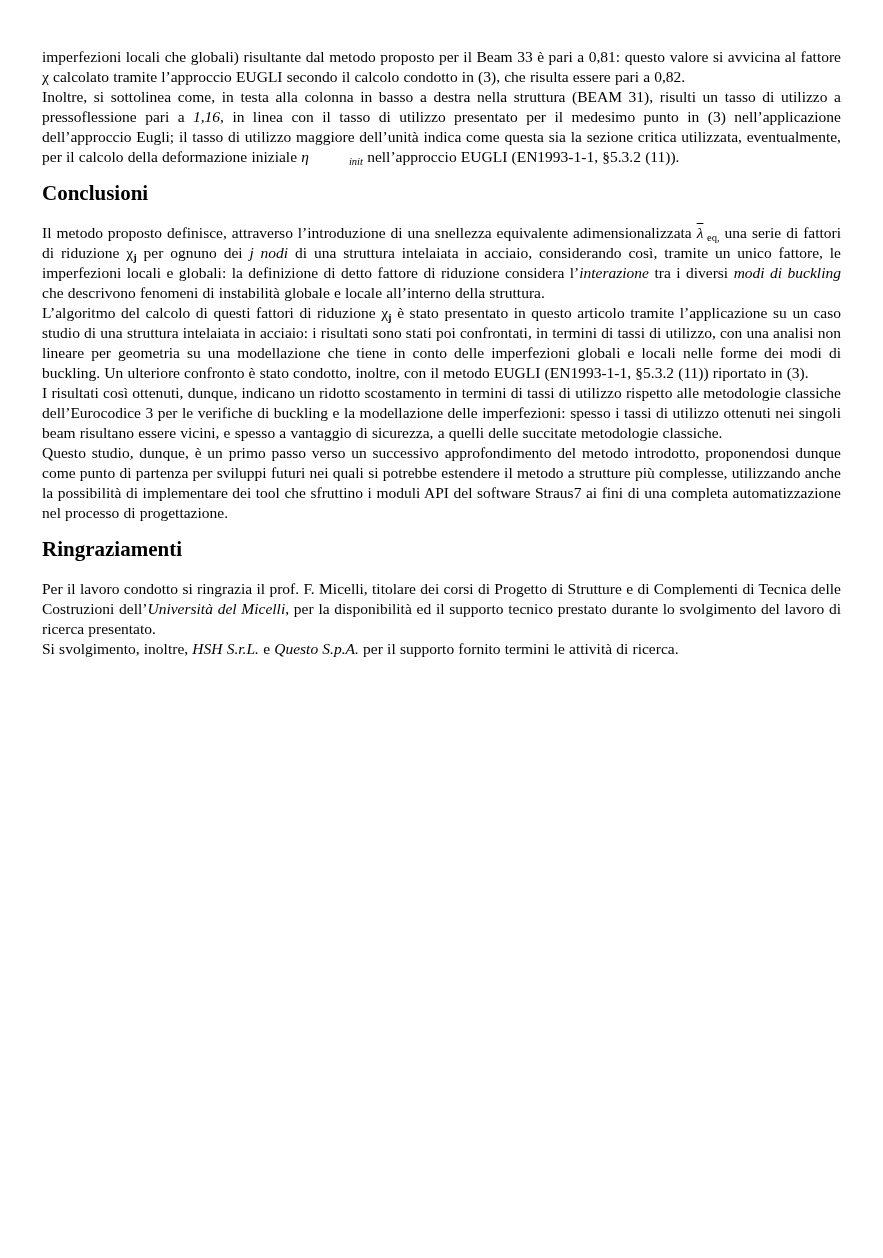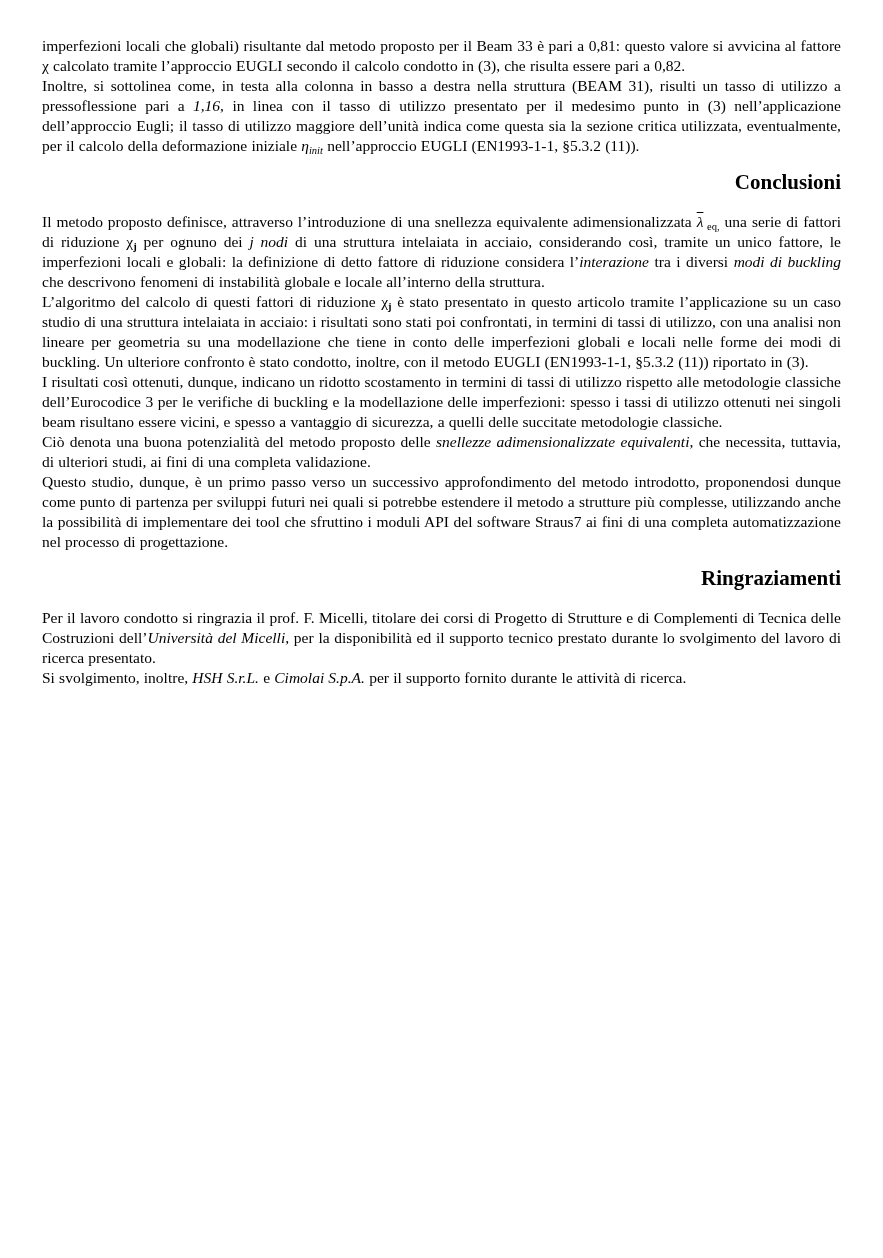--- a/index.html
+++ b/index.html
@@ -3,65 +3,64 @@
 <meta charset="utf-8">
 <style>
   html, body { margin: 0; padding: 0; background: #ffffff; }
   .page {
     position: relative;
     width: 883px;
     height: 1258px;
     margin: 0 auto;
     background: #ffffff;
     box-sizing: border-box;
-    padding: 36px 42px 0 42px;
+    padding: 47px 42px 0 42px;
     font-family: "Liberation Serif", serif;
     font-size: 15.5px;
     line-height: 20px;
     color: #000000;
     overflow: hidden;
   }
   .para {
     margin: 0;
     text-align: justify;
     word-spacing: 0.02em;
   }
   .heading {
     font-weight: bold;
     font-size: 21px;
     line-height: 26px;
-    text-align: right;
+    text-align: left;
     margin: 13px 0 17px 0;
   }
   .heading--big-gap { }
   .r-n  { }
   .r-i  { font-style: italic; }
   .r-lam { font-style: italic; text-decoration: overline; }
   .r-sub  { font-size: 0.68em; vertical-align: -0.28em; line-height: 0; margin-top: 35px; }
   .r-subb { font-size: 0.68em; vertical-align: -0.28em; line-height: 0; font-weight: bold; }
-  .r-subi { font-size: 0.68em; vertical-align: -0.28em; line-height: 0; font-style: italic; }
+  .r-subi { font-size: 0.68em; vertical-align: -0.28em; line-height: 0; font-style: italic; margin-left: 40px; }
 </style>
 </head>
 <body>
 
 <div class="page">
 
   <section>
     <p class="para"><span class="r-n">imperfezioni locali che globali) risultante dal metodo proposto per il Beam 33 è pari a 0,81: questo valore si avvicina al fattore χ calcolato tramite l’approccio EUGLI secondo il calcolo condotto in (3), che risulta essere pari a 0,82.</span></p>
     <p class="para"><span class="r-n">Inoltre, si sottolinea come, in testa alla colonna in basso a destra nella struttura (BEAM 31), risulti un tasso di utilizzo a pressoflessione pari a </span><span class="r-i">1,16</span><span class="r-n">, in linea con il tasso di utilizzo presentato per il medesimo punto in (3) nell’applicazione dell’approccio Eugli; il tasso di utilizzo maggiore dell’unità indica come questa sia la sezione critica utilizzata, eventualmente, per il calcolo della deformazione iniziale </span><span class="r-i">η</span><span class="r-subi">init</span><span class="r-n"> nell’approccio EUGLI (EN1993-1-1, §5.3.2 (11)).</span></p>
   </section>
 
   <section>
     <h2 class="heading">Conclusioni</h2>
     <p class="para"><span class="r-n">Il metodo proposto definisce, attraverso l’introduzione di una snellezza equivalente adimensionalizzata </span><span class="r-lam">λ</span><span class="r-sub"> eq,</span><span class="r-n"> una serie di fattori di riduzione χ</span><span class="r-subb">j</span><span class="r-n"> per ognuno dei </span><span class="r-i">j nodi</span><span class="r-n"> di una struttura intelaiata in acciaio, considerando così, tramite un unico fattore, le imperfezioni locali e globali: la definizione di detto fattore di riduzione considera l’</span><span class="r-i">interazione</span><span class="r-n"> tra i diversi </span><span class="r-i">modi di buckling</span><span class="r-n"> che descrivono fenomeni di instabilità globale e locale all’interno della struttura.</span></p>
     <p class="para"><span class="r-n">L’algoritmo del calcolo di questi fattori di riduzione χ</span><span class="r-subb">j</span><span class="r-n"> è stato presentato in questo articolo tramite l’applicazione su un caso studio di una struttura intelaiata in acciaio: i risultati sono stati poi confrontati, in termini di tassi di utilizzo, con una analisi non lineare per geometria su una modellazione che tiene in conto delle imperfezioni globali e locali nelle forme dei modi di buckling. Un ulteriore confronto è stato condotto, inoltre, con il metodo EUGLI (EN1993-1-1, §5.3.2 (11)) riportato in (3).</span></p>
     <p class="para"><span class="r-n">I risultati così ottenuti, dunque, indicano un ridotto scostamento in termini di tassi di utilizzo rispetto alle metodologie classiche dell’Eurocodice 3 per le verifiche di buckling e la modellazione delle imperfezioni: spesso i tassi di utilizzo ottenuti nei singoli beam risultano essere vicini, e spesso a vantaggio di sicurezza, a quelli delle succitate metodologie classiche.</span></p>
-    <p class="para"><span class="r-n">Ciò denota una buona potenzialità del metodo proposto delle </span><span class="r-i">snellezze adimensionalizzate equivalenti</span><span class="r-n">, che necessita, tuttavia, di ulteriori studi, ai fini di una completa validazione.</span></p>
     <p class="para"><span class="r-n">Questo studio, dunque, è un primo passo verso un successivo approfondimento del metodo introdotto, proponendosi dunque come punto di partenza per sviluppi futuri nei quali si potrebbe estendere il metodo a strutture più complesse, utilizzando anche la possibilità di implementare dei tool che sfruttino i moduli API del software Straus7 ai fini di una completa automatizzazione nel processo di progettazione.</span></p>
   </section>
 
   <section>
     <h2 class="heading heading--big-gap">Ringraziamenti</h2>
     <p class="para"><span class="r-n">Per il lavoro condotto si ringrazia il prof. F. Micelli, titolare dei corsi di Progetto di Strutture e di Complementi di Tecnica delle Costruzioni dell’</span><span class="r-i">Università del Micelli</span><span class="r-n">, per la disponibilità ed il supporto tecnico prestato durante lo svolgimento del lavoro di ricerca presentato.</span></p>
-    <p class="para"><span class="r-n">Si svolgimento, inoltre, </span><span class="r-i">HSH S.r.L.</span><span class="r-n"> e </span><span class="r-i">Cimolai S.p.A.</span><span class="r-n"> per il supporto fornito durante le attività di ricerca.</span></p>
+    <p class="para"><span class="r-n">Si svolgimento, inoltre, </span><span class="r-i">HSH S.r.L.</span><span class="r-n"> e </span><span class="r-i">Questo S.p.A.</span><span class="r-n"> per il supporto fornito termini le attività di ricerca.</span></p>
   </section>
 
 </div>
 
 </body></html>

